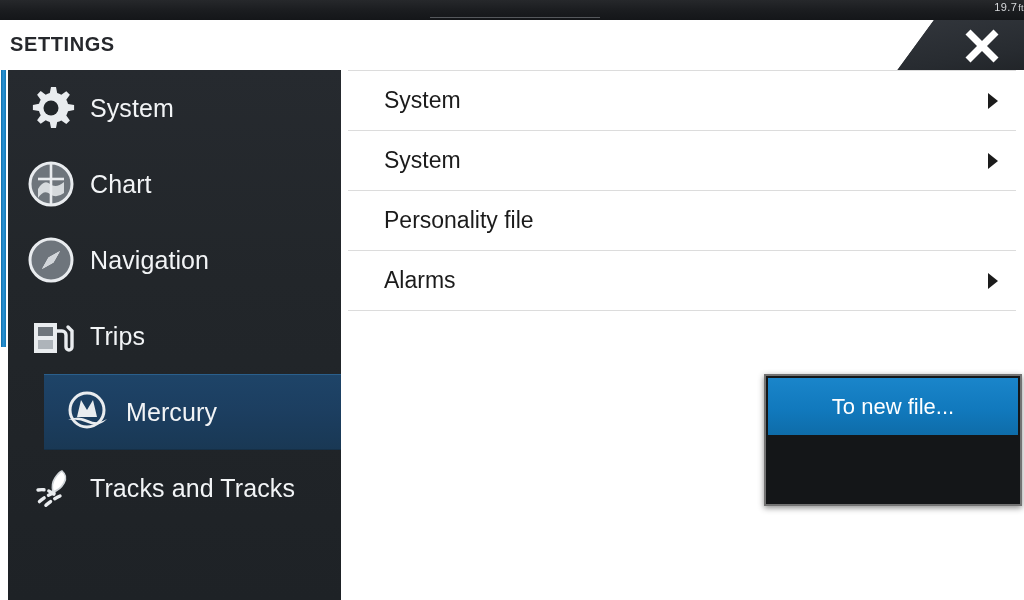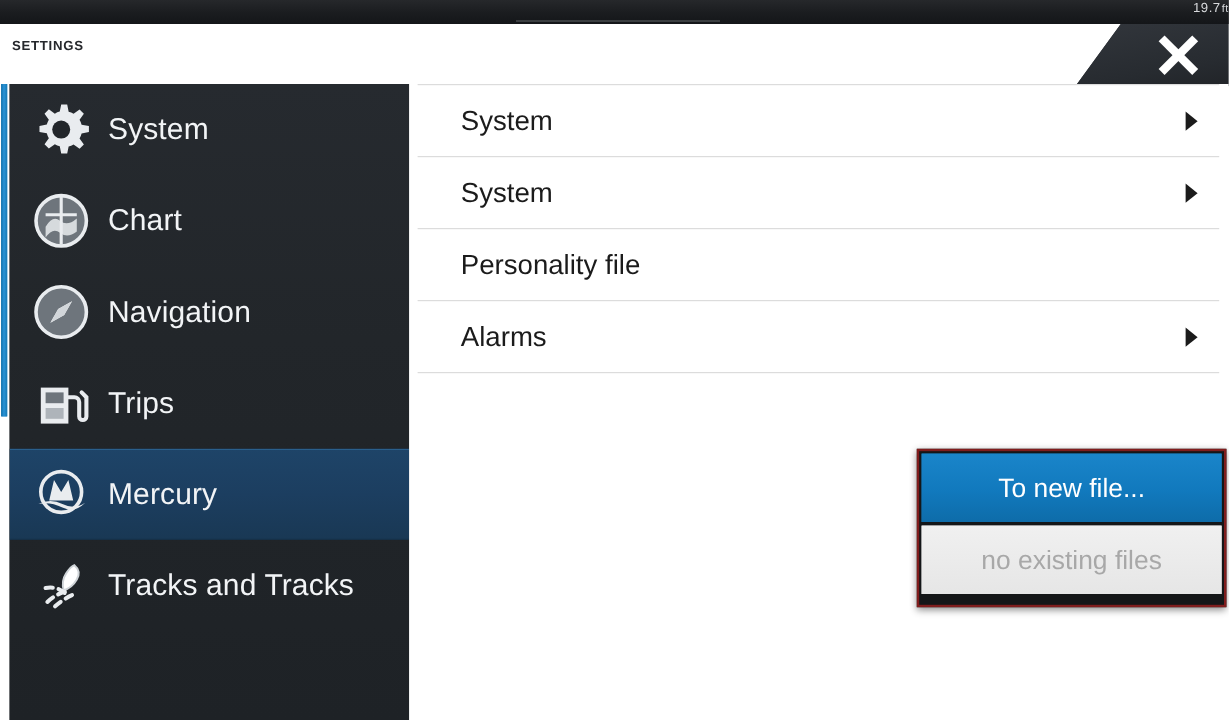--- a/index.html
+++ b/index.html
@@ -54,21 +54,21 @@
   
   .header {
     position: absolute;
     left: 0; top: 20px;
     width: 1024px; height: 50px;
     background: #ffffff;
   }
   .header-title {
     position: absolute;
     left: 10px; top: 13px;
-    font-size: 11px;
+    font-size: 20px;
     font-weight: bold;
     color: #26282c;
     letter-spacing: 0.6px;
     font-family: "Liberation Sans", sans-serif;
   }
 
   
   .close-banner {
     position: absolute;
     right: 0; top: 20px;
@@ -114,20 +114,21 @@
     display: flex;
     align-items: center;
     height: 76px;
     padding-left: 14px;
     box-sizing: border-box;
     cursor: pointer;
   }
   .side-item.selected {
     background: #1c4060;
     background-image: linear-gradient(180deg, #1d4straightforward 0%, #1c4264 0%, #1b3a58 100%);
+    margin-left: 36px;
   }
   .side-item.selected {
     background-image: linear-gradient(180deg, #1e4468 0%, #1c3e60 50%, #193854 100%);
     box-shadow: inset 0 1px 0 #2a5f8c, inset 0 -1px 0 #163047;
   }
   .side-icon {
     width: 58px;
     min-width: 58px;
     display: flex;
     align-items: center;
@@ -176,21 +177,21 @@
     width: 14px; height: 18px;
   }
   .row-chevron svg { display: block; }
 
   
   .popup {
     position: absolute;
     left: 764px; top: 374px;
     width: 258px; height: 132px;
     background: #141618;
-    border: 2px solid #7f1d1d;
+    border: 2px solid #737373;
     box-sizing: border-box;
     box-shadow: 0 2px 6px rgba(0,0,0,0.45);
   }
   .popup-item {
     height: 57px;
     display: flex;
     align-items: center;
     justify-content: center;
     box-sizing: border-box;
     cursor: pointer;
@@ -355,18 +356,15 @@
           </svg>
       </span>
     </div>
 
   </div>
 
   <div class="popup">
     <div class="popup-item active">
       <span class="popup-label">To new file...</span>
     </div>
-    <div class="popup-item disabled">
-      <span class="popup-label">no existing files</span>
-    </div>
   </div>
 
 </div>
 
 </body></html>

